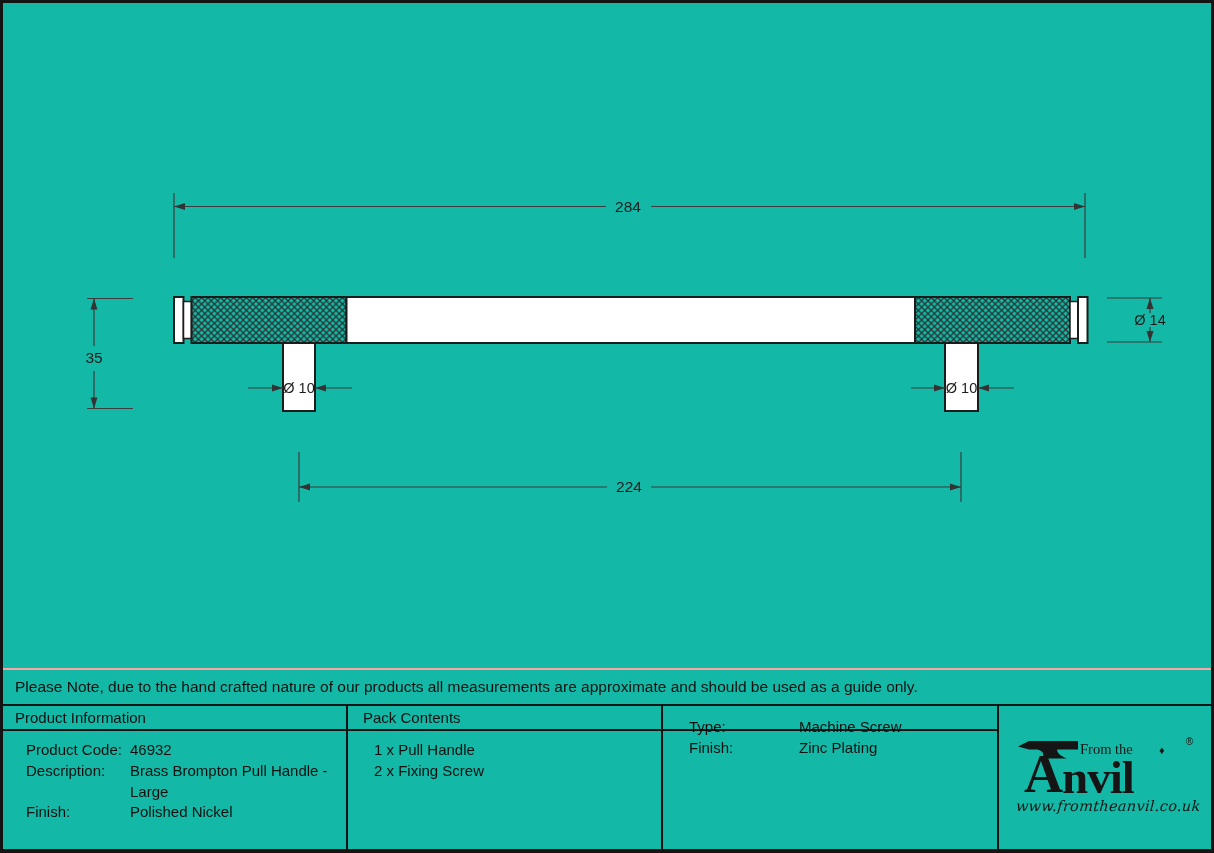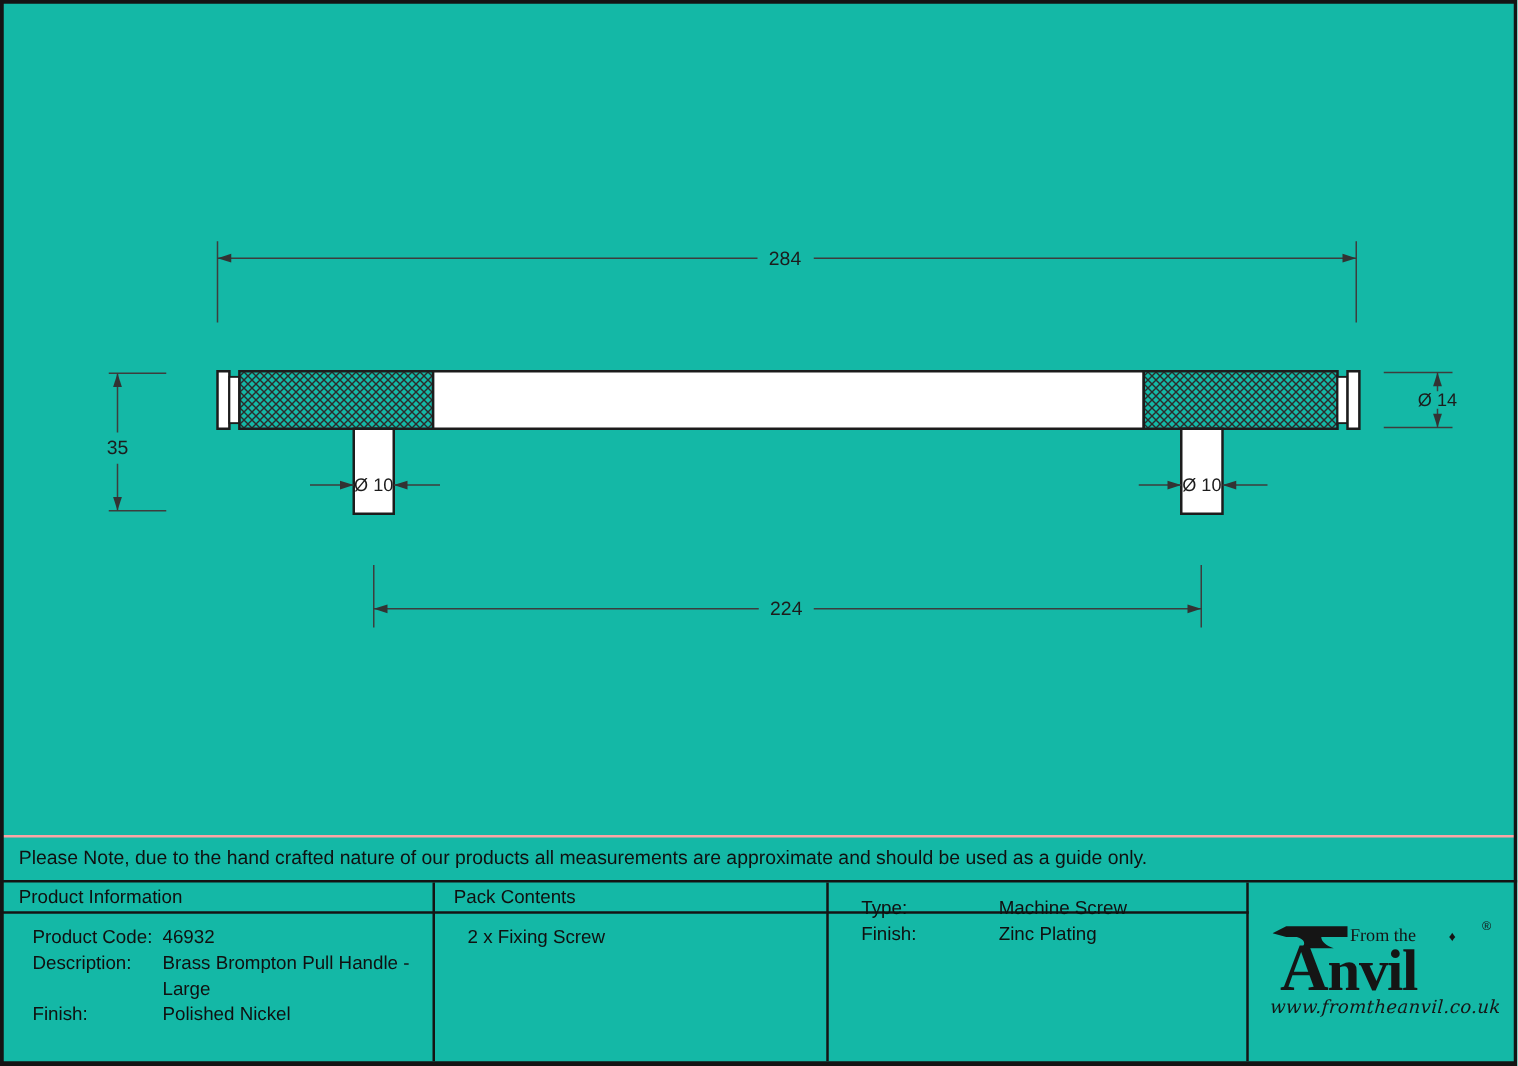--- a/index.html
+++ b/index.html
@@ -158,20 +158,21 @@
         <div class="kv">
           <span>Finish:</span>
           <span>Polished Nickel</span>
         </div>
       </div>
     </div>
 
     <div class="col col2">
       <div class="cell-header">Pack Contents</div>
       <div class="cell-body">
+        <div>1 x Pull Handle</div>
         <div>2 x Fixing Screw</div>
       </div>
     </div>
 
     <div class="col col3">
       <div class="cell-body">
         <div class="kv">
           <span>Type:</span>
           <span>Machine Screw</span>
         </div>

